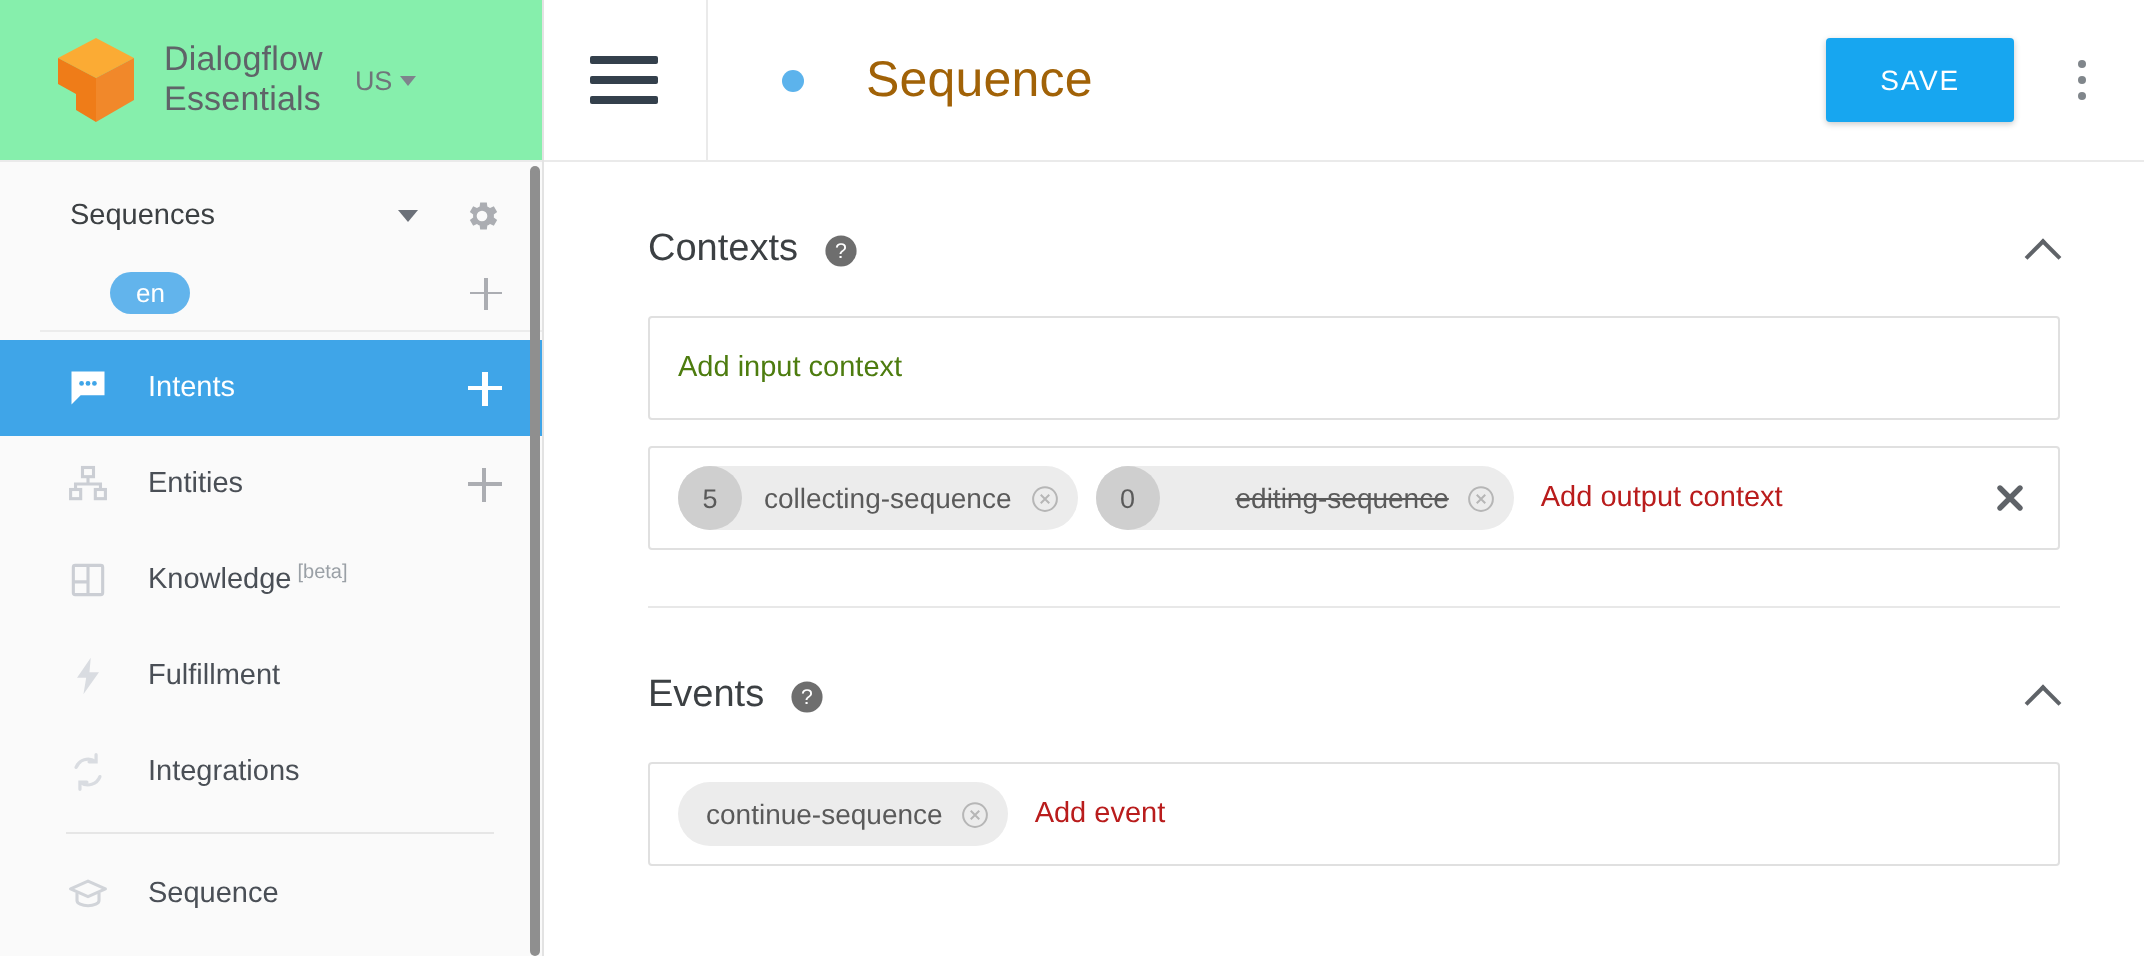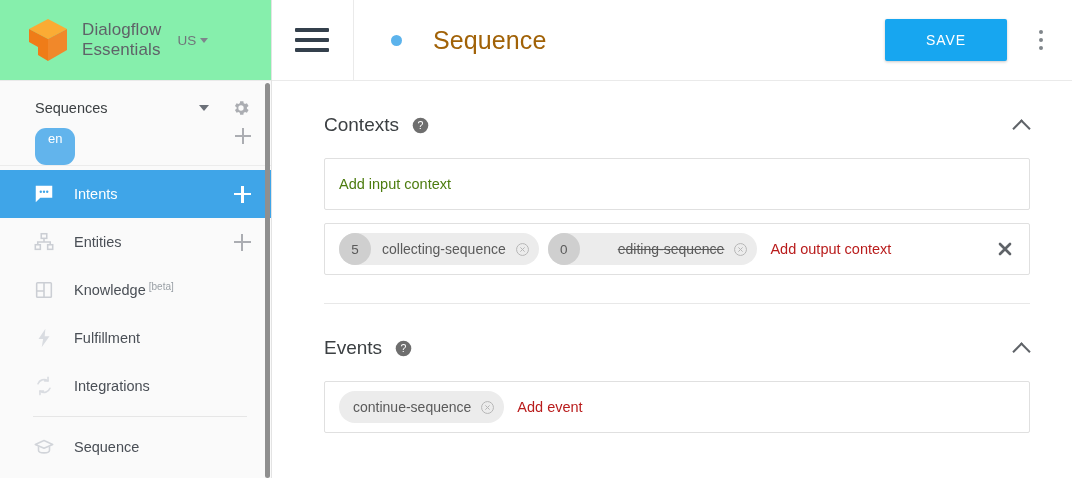--- a/index.html
+++ b/index.html
@@ -66,23 +66,25 @@
     border-left: 5px solid transparent;
     border-right: 5px solid transparent;
     border-top: 6px solid #6b7078;
     margin-right: 22px;
   }
   .gear-icon { width: 20px; height: 20px; opacity: .55; }
 
   .lang-row {
     height: 38px;
     display: flex;
+    align-items: center;
     padding: 0 20px 0 35px;
     border-bottom: 1px solid #ececec;
     margin-bottom: 2px;
+    margin-left: 20px;
   }
   .lang-chip {
     background: #62b4ec;
     color: #ffffff;
     font-size: 13px;
     border-radius: 11px;
     padding: 3px 13px;
     line-height: 15px;
   }
   .lang-spacer { flex: 1; }
@@ -154,21 +156,21 @@
     width: 11px; height: 11px; border-radius: 50%;
     background: #5cb3ec; margin: 0 31px 0 37px;
   }
   .page-title { font-size: 25px; color: #a16207; letter-spacing: .1px; flex: 1; }
   .save-btn {
     background: #17a6f0;
     color: #ffffff;
     border: none;
     font-size: 14px;
     letter-spacing: .9px;
-    padding: 13px 41px;
+    padding: 13px 27px;
     border-radius: 2px;
     box-shadow: 0 1px 3px rgba(0,0,0,.22);
     cursor: pointer;
     font-family: "Liberation Sans", sans-serif;
   }
   .kebab {
     width: 30px; height: 34px; margin: 0 16px 0 19px;
     display: flex; flex-direction: column; align-items: center;
     justify-content: center; gap: 4px; cursor: pointer;
   }

